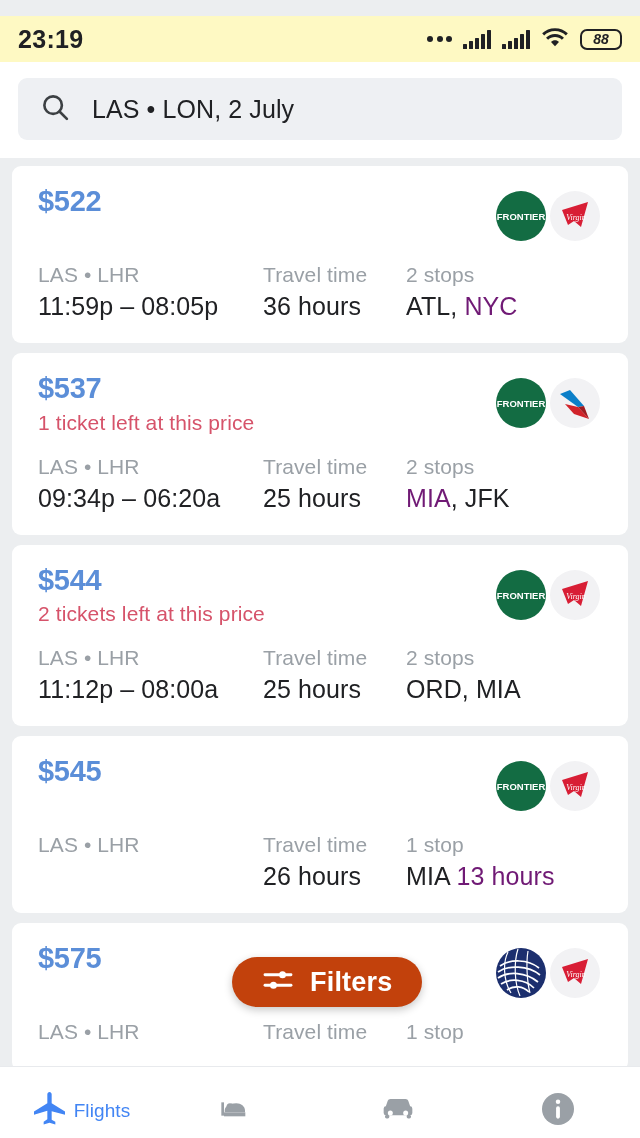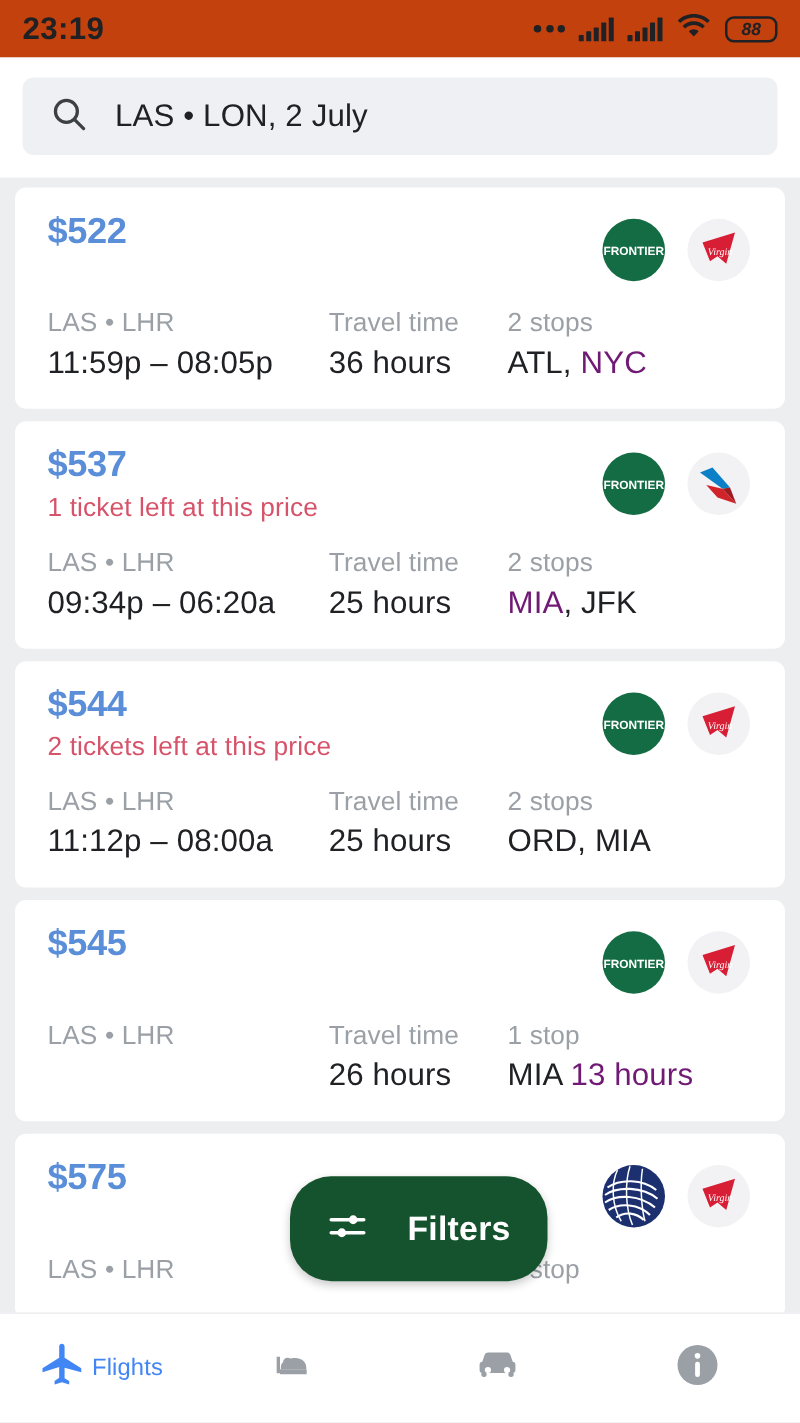--- a/index.html
+++ b/index.html
@@ -6,23 +6,24 @@
   html, body {
     width: 640px; height: 1138px;
     font-family: "Liberation Sans", sans-serif;
     background: #eceef0;
     overflow: hidden;
   }
   #app { position: relative; width: 640px; height: 1138px; background: #eceef0; }
 
   
   .statusbar {
-    height: 46px; background: #c2410c; color: #202124;
+    height: 46px; background: #fef9c3; color: #202124;
     display: flex; align-items: center; justify-content: space-between;
     padding: 0 18px;
+    margin-top: 16px;
   }
   .status-clock { font-size: 25px; font-weight: bold; letter-spacing: .3px; }
   .status-icons { display: flex; align-items: center; gap: 11px; font-style: italic; }
   .dots { display: flex; gap: 3.5px; align-items: flex-end; }
   .dots i { width: 6px; height: 6px; border-radius: 50%; background: #202124; display: block; }
   .bars { display: flex; align-items: flex-end; gap: 2px; height: 20px; }
   .bars i { width: 4px; background: #202124; display: block; border-radius: .5px; }
   .bars i:nth-child(1){height:5px} .bars i:nth-child(2){height:8px}
   .bars i:nth-child(3){height:11px} .bars i:nth-child(4){height:15px}
   .bars i:nth-child(5){height:19px}
@@ -43,36 +44,36 @@
   
   .list { background: #eceef0; }
   .card {
     background: #ffffff; border-radius: 9px; margin: 10px 12px;
     padding: 20px 26px 22px 26px; position: relative;
   }
   .card:first-child { margin-top: 8px; }
   .card-top { display: flex; align-items: flex-start; justify-content: space-between; }
   .price { font-size: 29px; font-weight: bold; color: #5b8ed8; line-height: 1.06; letter-spacing: -.3px; }
   .warn { font-size: 21px; color: #d6536a; margin-top: 7px; letter-spacing: .1px; }
-  .logos { display: flex; align-items: flex-start; gap: 14px; margin-top: 3px; }
+  .logos { display: flex; align-items: flex-start; margin-top: 3px; }
   .logo { width: 54px; height: 54px; border-radius: 50%; overflow: hidden; flex: 0 0 auto; }
 
   .details { display: flex; margin-top: 20px; }
   .col-route { width: 225px; }
   .col-time  { width: 143px; }
   .col-stops { flex: 1; }
   .lbl { font-size: 21px; color: #9aa0a6; letter-spacing: .1px; }
   .val { font-size: 25px; color: #202124; margin-top: 5px; letter-spacing: .1px; }
   .val .hl { color: #701a75; }
 
   
   .fab {
     position: absolute; left: 232px; top: 941px;
-    height: 84px; border-radius: 33px; background: #14532d;
-    display: flex; align-items: center; gap: 32px; padding: 0 30px;
+    height: 50px; border-radius: 33px; background: #c2410c;
+    display: flex; align-items: center; gap: 16px; padding: 0 30px;
     box-shadow: 0 3px 8px rgba(0,0,0,.22);
   }
   .fab-label { color: #fff; font-size: 27px; font-weight: bold; letter-spacing: .2px; }
 
   
   .bottomnav {
     position: absolute; left: 0; bottom: 0; width: 640px; height: 88px;
     background: #ffffff; display: flex; border-top: 1px solid #e8eaed;
   }
   .navitem {

